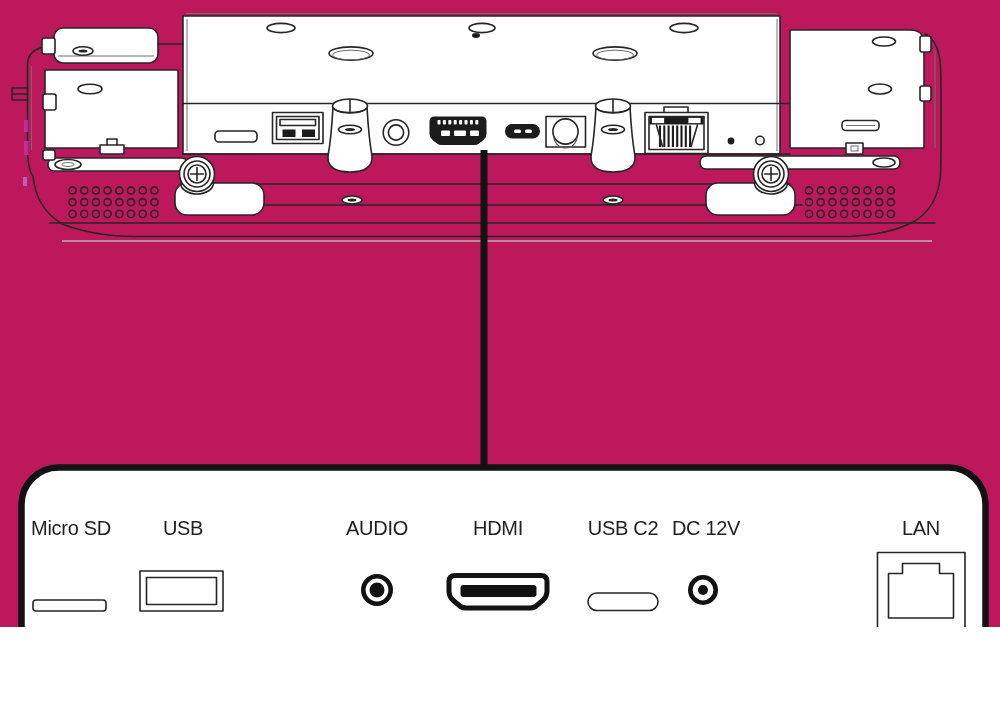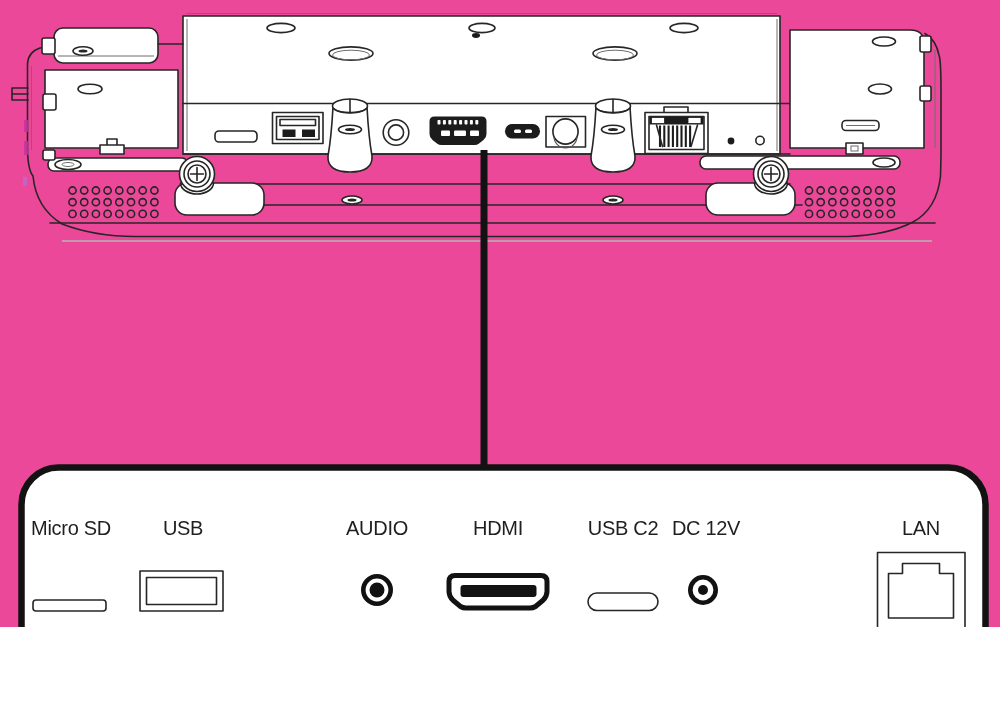--- a/index.html
+++ b/index.html
@@ -1,16 +1,16 @@
 <!DOCTYPE html>
 <html><head>
 <meta charset="utf-8">
 <style>
   html,body{margin:0;padding:0;background:#ffffff;}
-  .stage{position:relative;width:1000px;height:627px;background:#ec4899;overflow:hidden;
+  .stage{position:relative;width:1000px;height:627px;background:#be185d;overflow:hidden;
          font-family:"Liberation Sans", sans-serif;}
   svg{display:block;width:1000px;height:701px;}
   .ln{fill:none;stroke:#262626;stroke-width:1.6;stroke-linejoin:round;stroke-linecap:round;}
   .wh{fill:#ffffff;stroke:#262626;stroke-width:1.6;stroke-linejoin:round;}
   .dk{fill:#1c1c1c;stroke:none;}
   .thin{fill:none;stroke:#6e6e6e;stroke-width:1;}
   .lbl{font-family:"Liberation Sans", sans-serif;font-size:20px;letter-spacing:-0.3px;
        fill:#1f1f1f;text-anchor:middle;}
 </style>
 </head>

